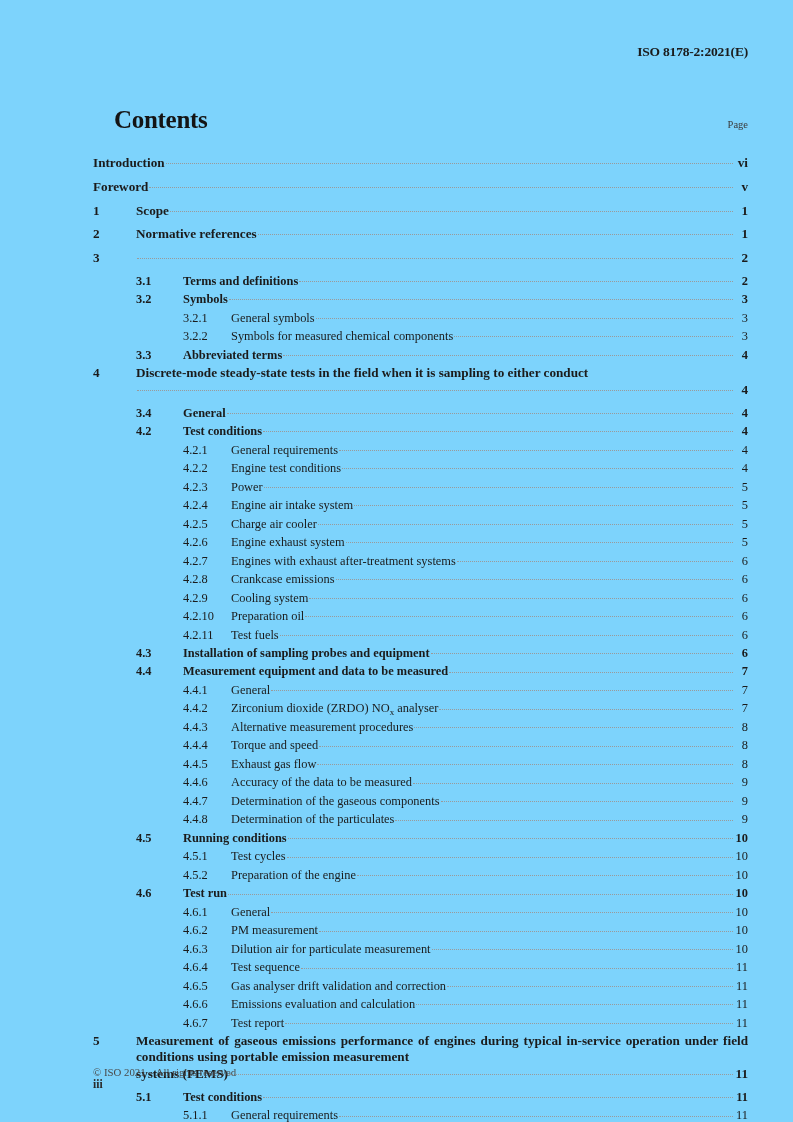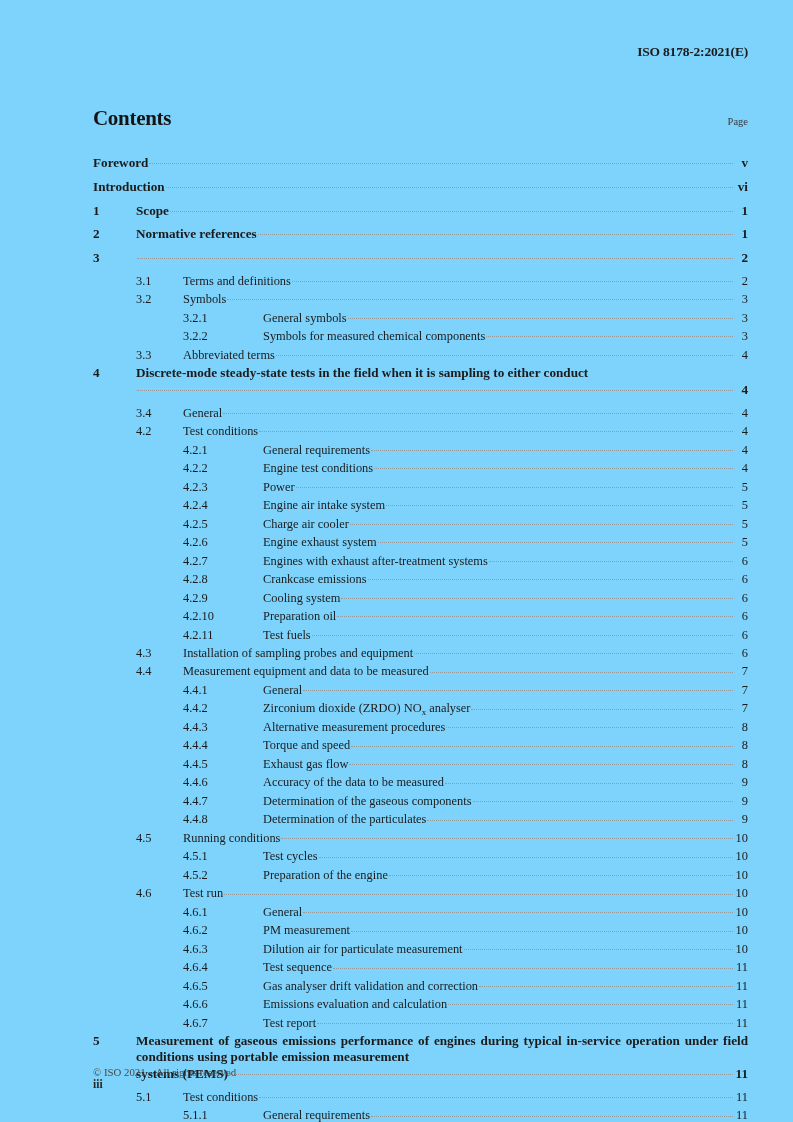--- a/index.html
+++ b/index.html
@@ -35,23 +35,24 @@
     top: 106px;
     left: 93px;
     right: 45px;
     display: flex;
     align-items: baseline;
     justify-content: space-between;
   }
   .contents-title {
     font-family: "Liberation Serif", serif;
     font-weight: bold;
-    font-size: 21px;
+    font-size: 25px;
     letter-spacing: -0.3px;
     color: #141414;
+    margin-left: 21px;
   }
   .page-word {
     font-family: "Liberation Serif", serif;
     font-size: 10.5px;
     color: #3a3a3a;
   }
 
   
   .toc {
     position: absolute;
@@ -119,34 +120,33 @@
   
   .lvl1 {
     font-weight: bold;
     font-size: 13.2px;
     margin-bottom: 6.4px;
   }
   .lvl1 .num { width: 43px; }
 
   
   .lvl2 {
-    font-weight: normal;
+    font-weight: bold;
     font-size: 12.4px;
     margin-bottom: 2.1px;
     padding-left: 43px;
   }
   .lvl2 .num { width: 47px; }
 
   
   .lvl3 {
     font-weight: normal;
     font-size: 12.4px;
     margin-bottom: 2.1px;
     padding-left: 90px;
-    gap: 32px;
   }
   .lvl3 .num { width: 48px; }
 
   
   .lvl1.multiline .body-col {
     display: block;
   }
   .lvl1.multiline .label {
     display: block;
     white-space: normal;
@@ -201,31 +201,31 @@
 
   <div class="title-row">
     <div class="contents-title">Contents</div>
     <div class="page-word">Page</div>
   </div>
 
   <div class="toc" id="toc">
       <div class="toc-row lvl0">
         <span class="num"></span>
         <span class="body-col">
-          <span class="label">Foreword</span>
-          <span class="leader"></span>
-          <span class="pg">v</span>
+          <span class="label">Introduction</span>
+          <span class="leader"></span>
+          <span class="pg">vi</span>
         </span>
       </div>
       <div class="toc-row lvl0">
         <span class="num"></span>
         <span class="body-col">
-          <span class="label">Introduction</span>
-          <span class="leader"></span>
-          <span class="pg">vi</span>
+          <span class="label">Foreword</span>
+          <span class="leader"></span>
+          <span class="pg">v</span>
         </span>
       </div>
       <div class="toc-row lvl1">
         <span class="num">1</span>
         <span class="body-col">
           <span class="label">Scope</span>
           <span class="leader"></span>
           <span class="pg">1</span>
         </span>
       </div>

